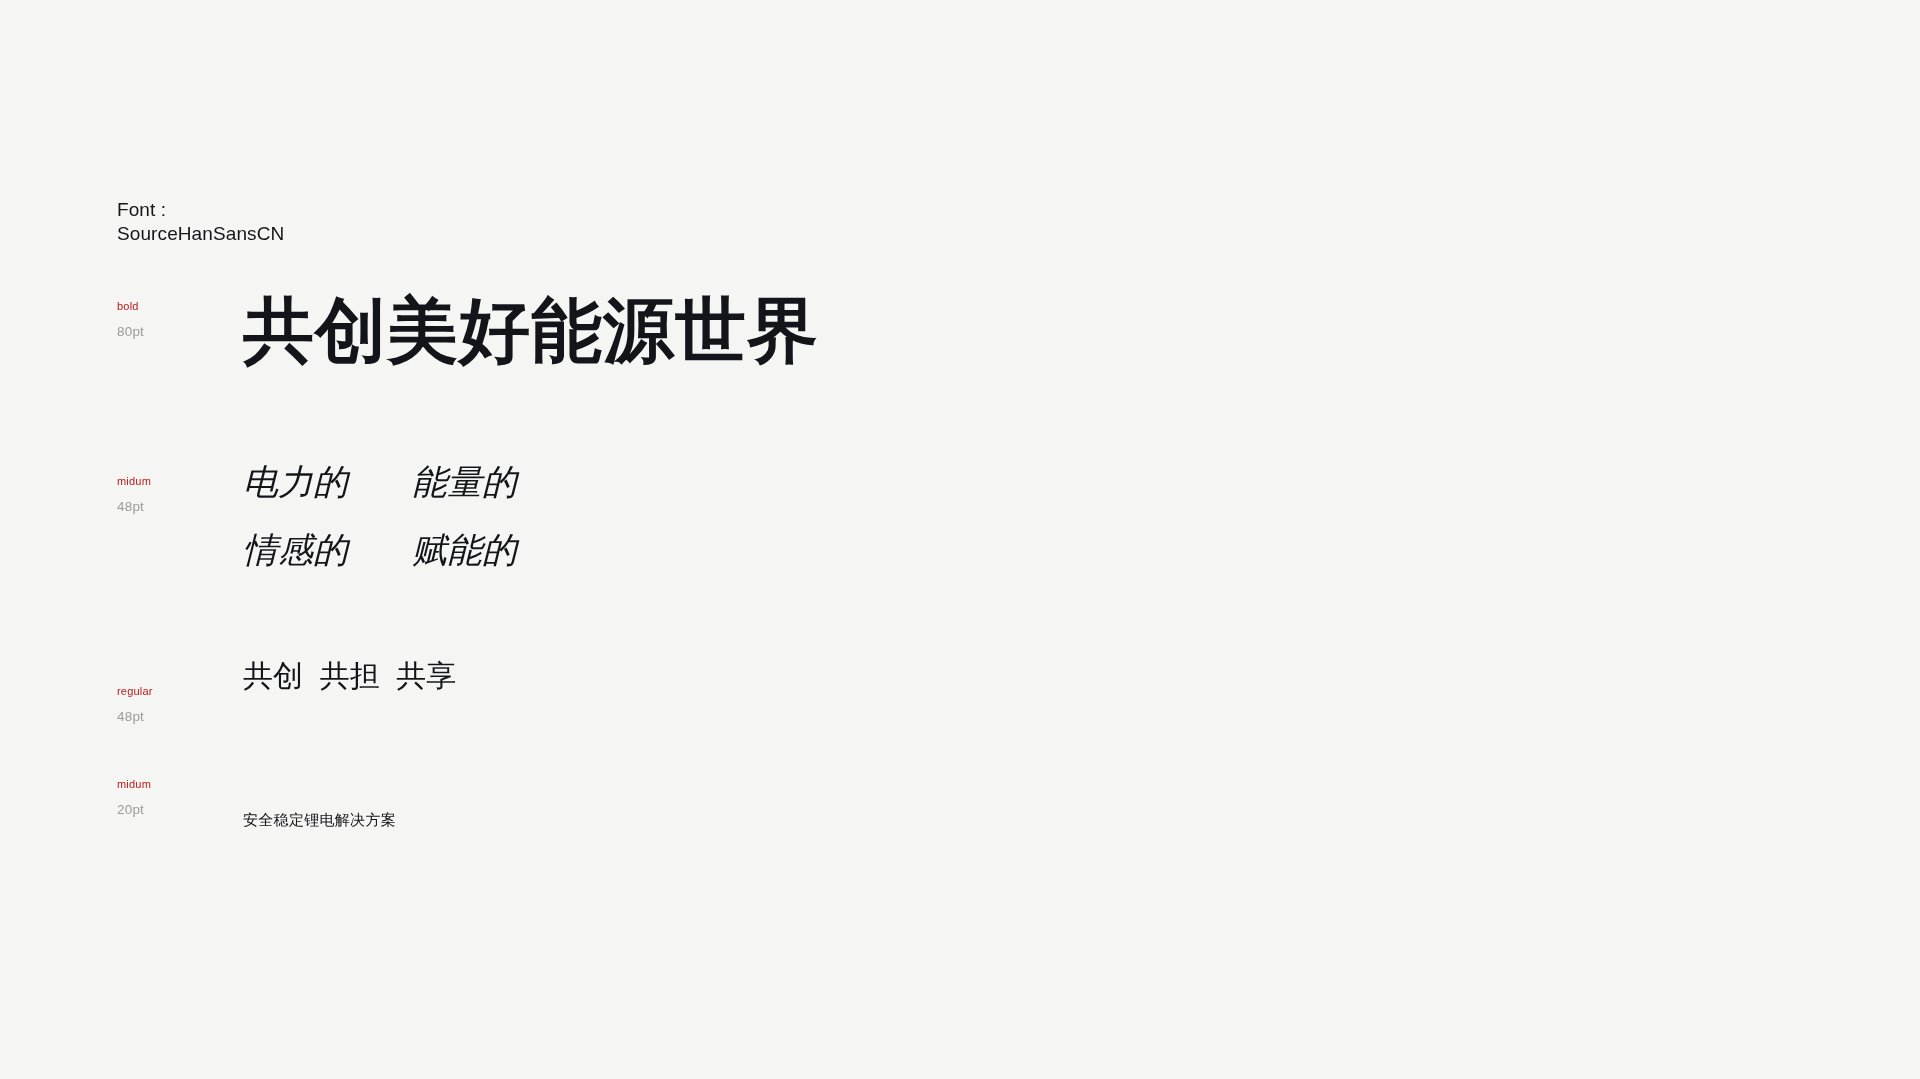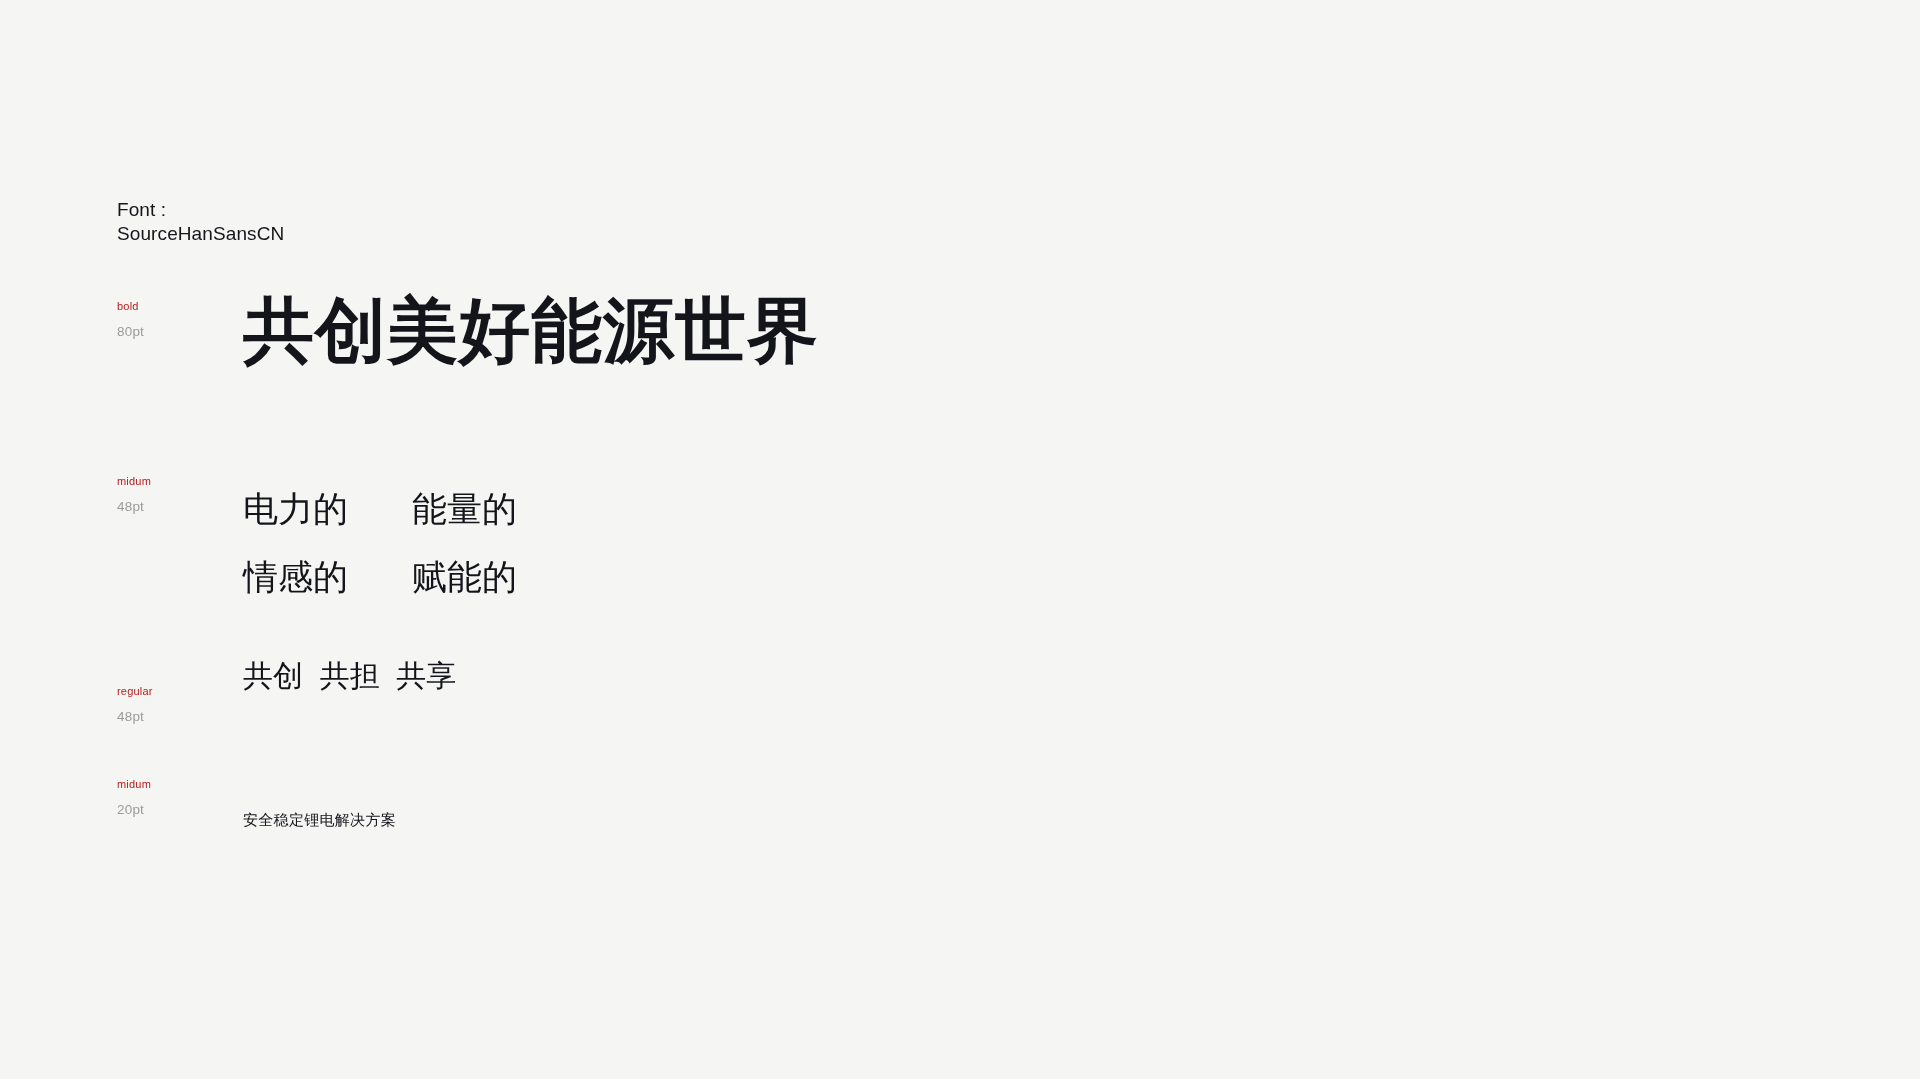--- a/index.html
+++ b/index.html
@@ -117,21 +117,21 @@
     font-weight:300;
     letter-spacing:0.3px;
     white-space:pre;
   }
 
   
   .row-bold    .label-block { top:300px; }
   .row-bold    .specimen    { top:290px; }
 
   .row-medium  .label-block { top:475px; }
-  .row-medium  .specimen    { top:486px; }
+  .row-medium  .specimen    { top:459px;font-style:italic; }
 
   .row-regular .label-block { top:685px; }
   .row-regular .specimen    { top:657px; }
 
   .row-light   .label-block { top:778px; }
   .left  .row-light .specimen { top:777px;margin-top:32px; }
 </style>
 </head>
 <body>
 

